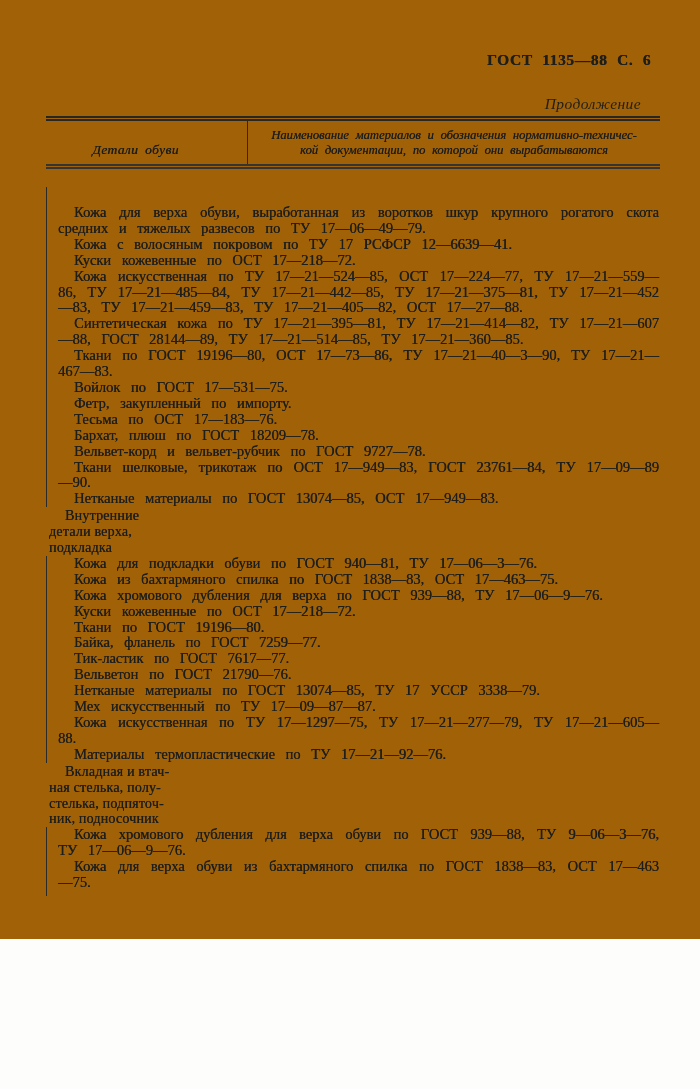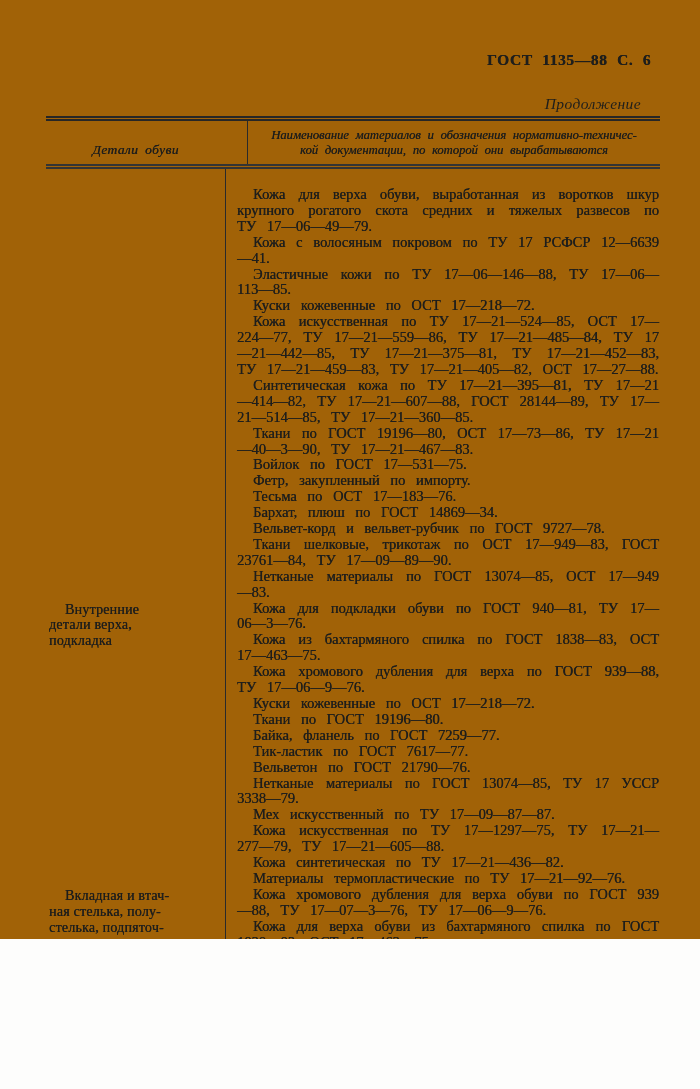--- a/index.html
+++ b/index.html
@@ -59,21 +59,21 @@
     box-sizing: border-box;
     border-left: 1.5px solid #2a2a2a;
     text-align: center;
     font-size: 12.6px;
     line-height: 15px;
     padding: 7px 4px 6px 4px;
     text-shadow: 0.25px 0 currentColor;
     margin-left: 22px;
   }
   .th-materials .th-line { word-spacing: 3.5px; }
-  .trow { display: flex; align-items: stretch; }
+  .trow { display: flex; align-items: stretch; flex-direction: column; }
   .tcell-part {
     width: 179px;
     box-sizing: border-box;
     padding: 1px 6px 0 3px;
     font-size: 14px;
     font-weight: normal;
     line-height: 15.9px;
     letter-spacing: 0.2px;
     text-shadow: 0.3px 0 currentColor;
   }
@@ -114,29 +114,28 @@
         </div>
     </div>
 
     <div class="tbody">
 
       <div class="trow row-first">
         <div class="tcell-part"></div>
         <div class="tcell-mat">
             <div class="material-item">Кожа для верха обуви, выработанная из воротков шкур крупного рогатого скота средних и тяжелых развесов по ТУ 17—06—49—79.</div>
             <div class="material-item">Кожа с волосяным покровом по ТУ 17 РСФСР 12—6639—41.</div>
-            <div class="material-item">Эластичные кожи по ТУ 17—06—146—88, ТУ 17—06—113—85.</div>
             <div class="material-item">Куски кожевенные по ОСТ 17—218—72.</div>
             <div class="material-item">Кожа искусственная по ТУ 17—21—524—85, ОСТ 17—224—77, ТУ 17—21—559—86, ТУ 17—21—485—84, ТУ 17—21—442—85, ТУ 17—21—375—81, ТУ 17—21—452—83, ТУ 17—21—459—83, ТУ 17—21—405—82, ОСТ 17—27—88.</div>
             <div class="material-item">Синтетическая кожа по ТУ 17—21—395—81, ТУ 17—21—414—82, ТУ 17—21—607—88, ГОСТ 28144—89, ТУ 17—21—514—85, ТУ 17—21—360—85.</div>
             <div class="material-item">Ткани по ГОСТ 19196—80, ОСТ 17—73—86, ТУ 17—21—40—3—90, ТУ 17—21—467—83.</div>
             <div class="material-item">Войлок по ГОСТ 17—531—75.</div>
             <div class="material-item">Фетр, закупленный по импорту.</div>
             <div class="material-item">Тесьма по ОСТ 17—183—76.</div>
-            <div class="material-item">Бархат, плюш по ГОСТ 14869—34.</div>
+            <div class="material-item">Бархат, плюш по ГОСТ 18209—78.</div>
             <div class="material-item">Вельвет-корд и вельвет-рубчик по ГОСТ 9727—78.</div>
             <div class="material-item">Ткани шелковые, трикотаж по ОСТ 17—949—83, ГОСТ 23761—84, ТУ 17—09—89—90.</div>
             <div class="material-item">Нетканые материалы по ГОСТ 13074—85, ОСТ 17—949—83.</div>
           </div>
       </div>
 
       <div class="trow">
         <div class="tcell-part">
             <div class="part-line">Внутренние</div>
             <div class="part-line">детали верха,</div>
@@ -147,33 +146,32 @@
             <div class="material-item">Кожа из бахтармяного спилка по ГОСТ 1838—83, ОСТ 17—463—75.</div>
             <div class="material-item">Кожа хромового дубления для верха по ГОСТ 939—88, ТУ 17—06—9—76.</div>
             <div class="material-item">Куски кожевенные по ОСТ 17—218—72.</div>
             <div class="material-item">Ткани по ГОСТ 19196—80.</div>
             <div class="material-item">Байка, фланель по ГОСТ 7259—77.</div>
             <div class="material-item">Тик-ластик по ГОСТ 7617—77.</div>
             <div class="material-item">Вельветон по ГОСТ 21790—76.</div>
             <div class="material-item">Нетканые материалы по ГОСТ 13074—85, ТУ 17 УССР 3338—79.</div>
             <div class="material-item">Мех искусственный по ТУ 17—09—87—87.</div>
             <div class="material-item">Кожа искусственная по ТУ 17—1297—75, ТУ 17—21—277—79, ТУ 17—21—605—88.</div>
-            <div class="material-item">Кожа синтетическая по ТУ 17—21—436—82.</div>
             <div class="material-item">Материалы термопластические по ТУ 17—21—92—76.</div>
           </div>
       </div>
 
       <div class="trow row-last">
         <div class="tcell-part">
             <div class="part-line">Вкладная и втач-</div>
             <div class="part-line">ная стелька, полу-</div>
             <div class="part-line">стелька, подпяточ-</div>
             <div class="part-line">ник, подносочник</div>
           </div>
         <div class="tcell-mat">
-            <div class="material-item">Кожа хромового дубления для верха обуви по ГОСТ 939—88, ТУ 17—07—3—76, ТУ 17—06—9—76.</div>
+            <div class="material-item">Кожа хромового дубления для верха обуви по ГОСТ 939—88, ТУ 9—06—3—76, ТУ 17—06—9—76.</div>
             <div class="material-item">Кожа для верха обуви из бахтармяного спилка по ГОСТ 1838—83, ОСТ 17—463—75.</div>
           </div>
       </div>
 
     </div>
   </div>
 </div>
 
 </body></html>

